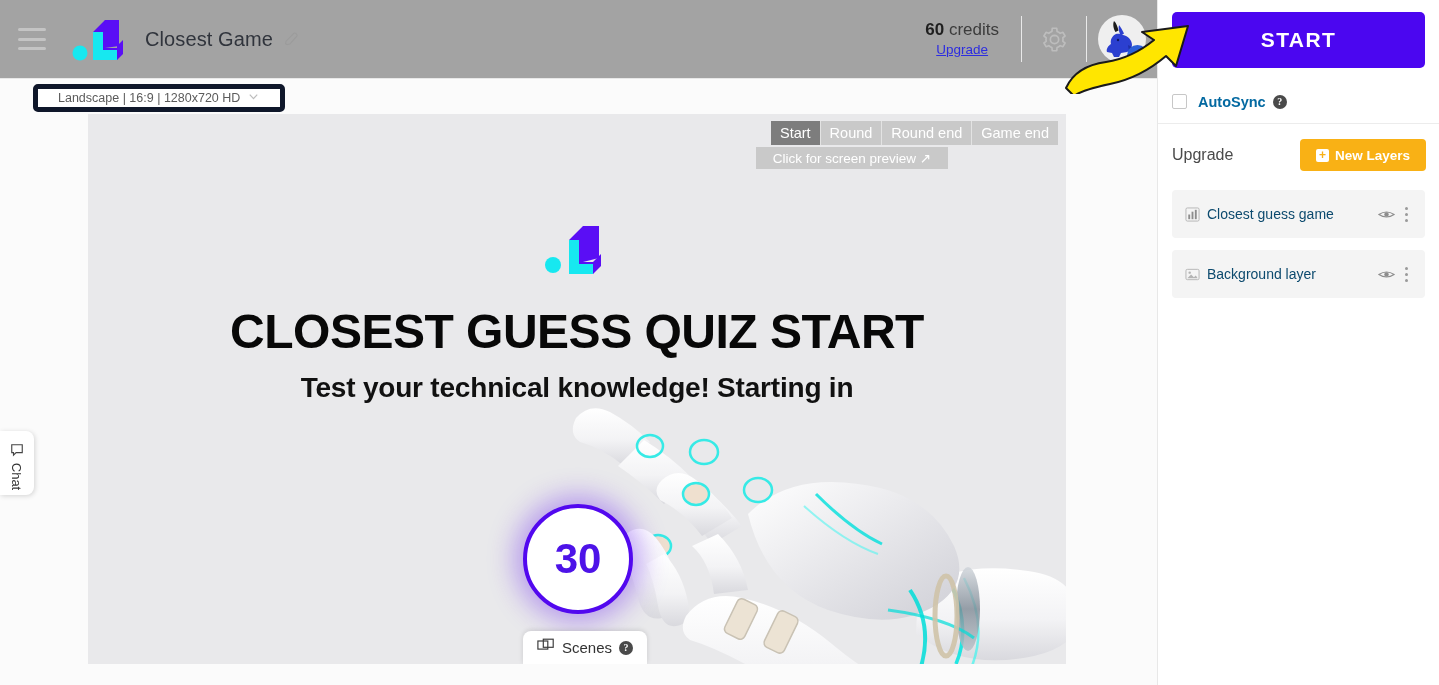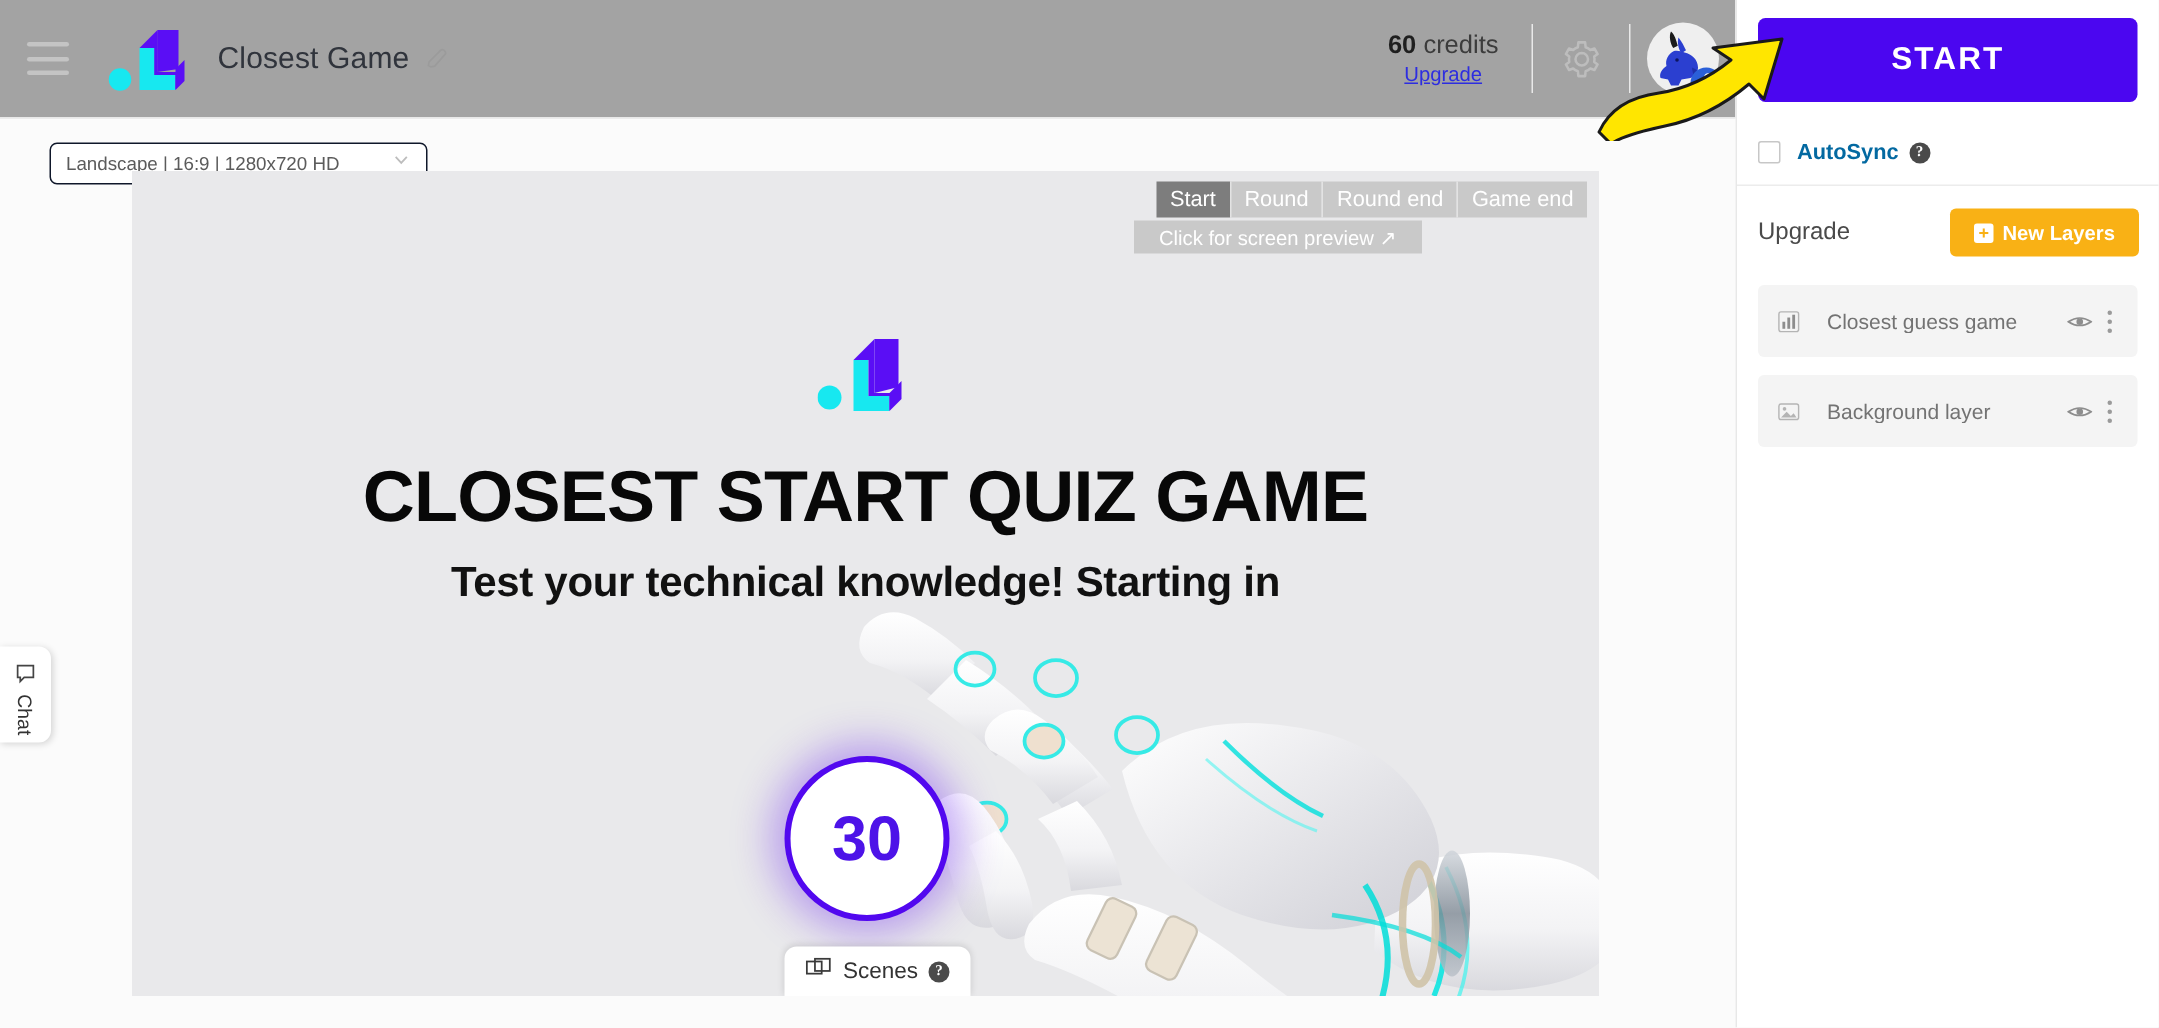--- a/index.html
+++ b/index.html
@@ -111,39 +111,39 @@
 
   .layer-row {
     position: absolute; left: 14px; width: 253px; height: 48px;
     background: #f4f4f4; border-radius: 4px; display: flex; align-items: center;
     padding: 0 10px; cursor: pointer;
   }
   .layer-row.r0 { top: 190px; }
   .layer-row.r1 { top: 250px; }
   .layer-ico { width: 20px; display: flex; align-items: center; justify-content: center; }
   .layer-name {
-    margin-left: 16px; font-size: 14px; color: #737373; flex: 1;
+    margin-left: 5px; font-size: 14px; color: #0c4a6e; flex: 1;
     white-space: nowrap; overflow: hidden;
   }
   .eye-btn { width: 22px; display: flex; align-items: center; justify-content: center; cursor: pointer; }
   .kebab {
     width: 18px; height: 20px; display: flex; flex-direction: column;
     align-items: center; justify-content: center; gap: 3px; cursor: pointer;
   }
   .kebab i { width: 3px; height: 3px; border-radius: 50%; background: #9a9a9a; display: block; }
 
   
   .editor {
     position: absolute; left: 0; top: 79px; width: 1157px; height: 606px;
     background: #fbfbfb;
   }
   .ratio-select {
-    position: absolute; left: 33px; top: 16px; width: 252px; height: 28px;
-    border: 1px solid #0f172a; border-radius: 5px; background: #fff;
-    display: flex; align-items: center; padding: 0 10px; cursor: pointer;
+    position: absolute; left: 33px; top: 5px; width: 252px; height: 28px;
+    border: 5px solid #0f172a; border-radius: 5px; background: #fff;
+    display: flex; align-items: center; padding: 0 20px; cursor: pointer;
   }
   .ratio-text { font-size: 12.5px; color: #5b5b5b; }
   .chev { margin-left: auto; }
 
   .canvas {
     position: absolute; left: 88px; top: 35px; width: 978px; height: 550px;
     background: #e9e9eb; overflow: hidden;
   }
   .canvas-logo { position: absolute; left: 457px; top: 110px; width: 62px; height: 52px; }
 
@@ -295,21 +295,21 @@
       <div class="canvas-logo">
         <svg viewBox="0 0 62 52" width="62" height="52">
           <circle cx="8" cy="41" r="8" fill="#17e8f0"></circle>
           <path d="M24 16 L24 50 L48 50 L48 40 L34 40 L34 16 Z" fill="#17e8f0"></path>
           <path d="M24 16 L38 2 L38 38 L52 38 L48 50 L48 40 L34 40 L34 16 Z" fill="#5a0ef5"></path>
           <path d="M38 2 L54 2 L54 34 L38 38 Z" fill="#5a0ef5"></path>
           <path d="M48 38 L56 30 L56 42 L48 50 Z" fill="#5a0ef5"></path>
         </svg>
       </div>
 
-      <div class="canvas-title">CLOSEST START QUIZ GAME</div>
+      <div class="canvas-title">CLOSEST GUESS QUIZ START</div>
       <div class="canvas-sub">Test your technical knowledge! Starting in</div>
 
       <div class="hand-wrap">
         <svg viewBox="0 0 520 280" width="520" height="280">
           <defs>
             <linearGradient id="gw" x1="0" y1="0" x2="0" y2="1">
               <stop offset="0%" stop-color="#ffffff"></stop>
                 <stop offset="55%" stop-color="#f3f3f5"></stop>
               <stop offset="100%" stop-color="#d9d9de"></stop>
             </linearGradient>

